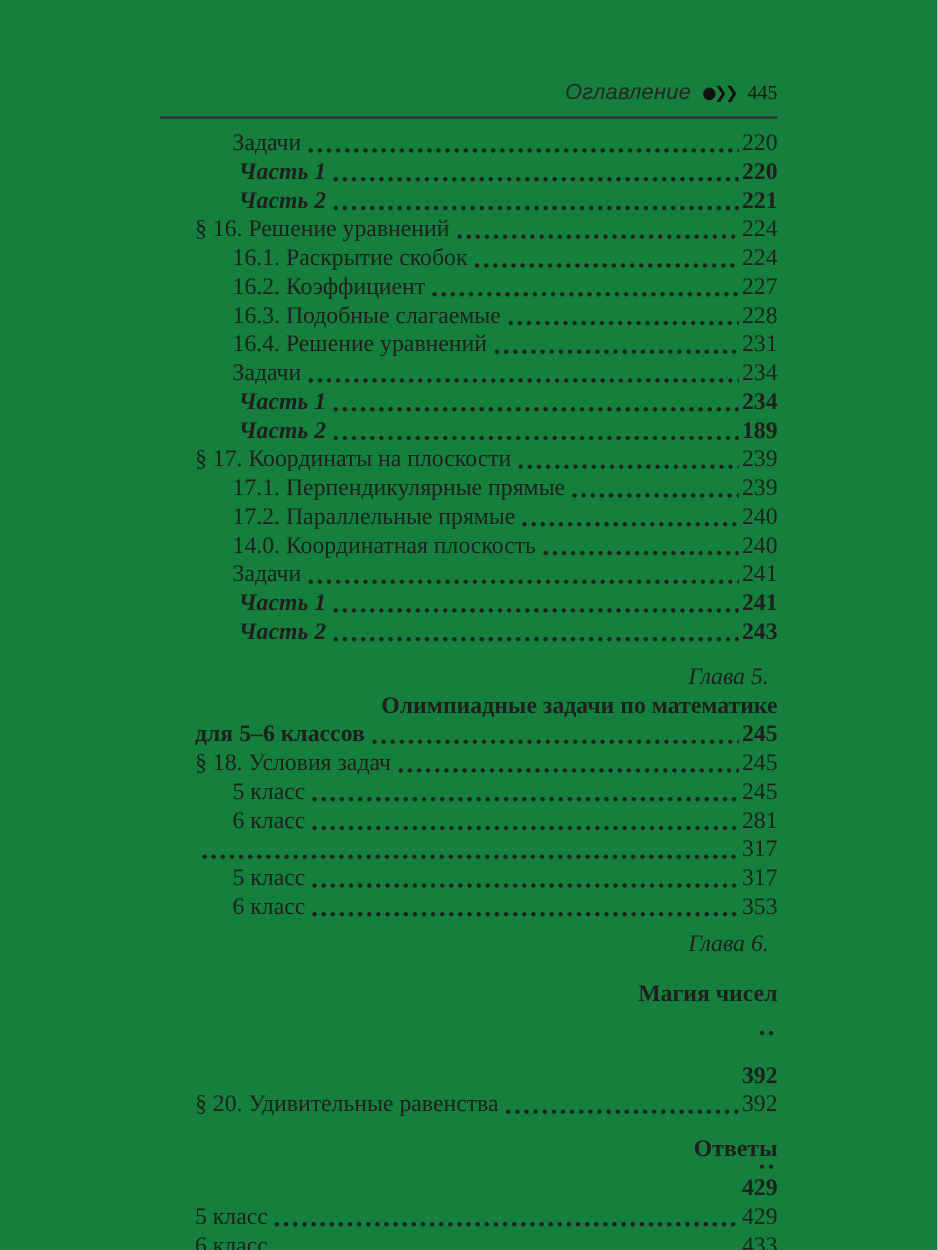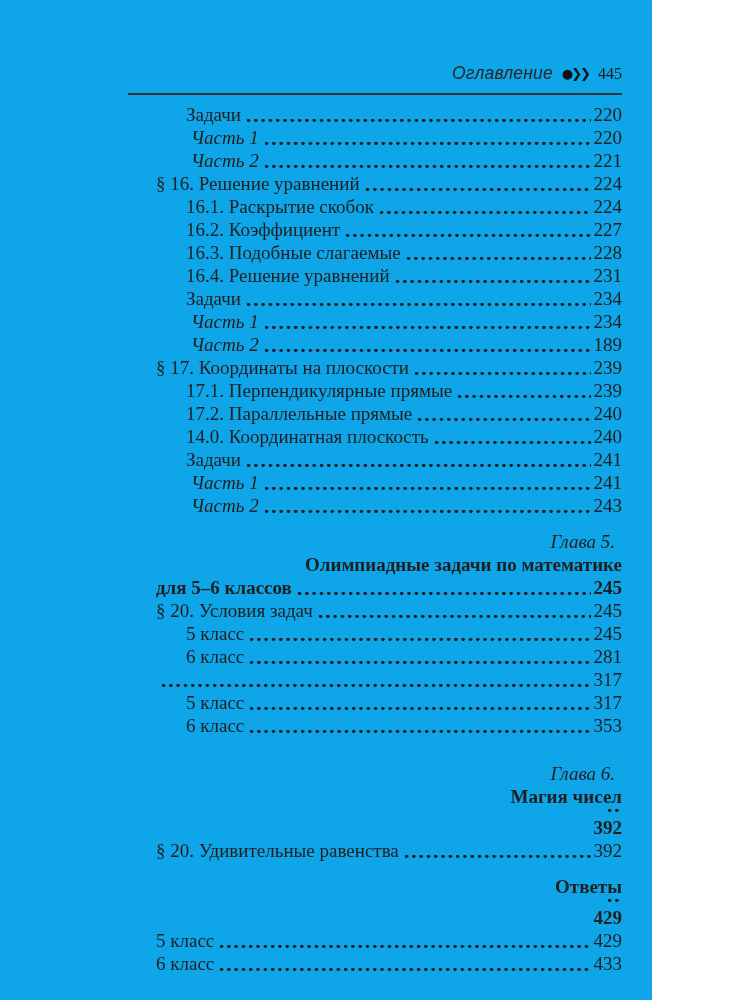--- a/index.html
+++ b/index.html
@@ -4,22 +4,22 @@
 <style>
   html, body { margin: 0; padding: 0; background: #ffffff; }
   body {
     width: 750px; height: 1000px;
     font-family: "Liberation Serif", "DejaVu Serif", serif;
     color: #1f1f1f;
     -webkit-font-smoothing: antialiased;
   }
   .page {
     position: relative;
-    width: 652px; height: 1000px;
-    background: #0ea5e9;
+    width: 750px; height: 1000px;
+    background: #15803d;
     overflow: hidden;
   }
   
   .pageheader {
     position: absolute;
     top: 63px; left: 128px; width: 494px;
     display: flex;
     justify-content: flex-end;
     align-items: baseline;
     gap: 9px;
@@ -53,23 +53,23 @@
   .row {
     display: flex;
     align-items: flex-end;
     line-height: 23px;
     font-size: 19px;
     white-space: nowrap;
   }
   .row.lvl0 { padding-left: 2px; flex-direction: column; }
   .row.lvl1 { padding-left: 28px; }
   .row.lvl2 { padding-left: 58px; }
-  .row.lvl2.italic { padding-left: 63px; }
+  .row.lvl2.italic { padding-left: 63px; font-weight: bold; }
   .row.gap-lg { margin-top: 13px; }
-  .row.gap-sm { margin-top: 25px; }
+  .row.gap-sm { margin-top: 7px; gap: 17px; }
   .prefix { font-style: italic; padding-right: 7px; }
   .row.italic .label { font-style: italic; }
   .row.bold .label, .row.bold .pg { font-weight: bold; }
   .leader {
     flex: 1 1 auto;
     min-width: 12px;
     height: 5px;
     margin: 0 3px 3px 5px;
     background-image: radial-gradient(circle at 2.6px 2.4px, #1c1c1c 1.45px, rgba(0,0,0,0) 1.85px);
     background-size: 7.3px 5px;
@@ -203,21 +203,21 @@
 
   </div>
       <div class="row lvl1 bold">
 
     <span class="label">для 5–6 классов</span>
     <span class="leader"></span>
     <span class="pg">245</span>
   </div>
       <div class="row lvl1">
 
-    <span class="label">§ 20. Условия задач</span>
+    <span class="label">§ 18. Условия задач</span>
     <span class="leader"></span>
     <span class="pg">245</span>
   </div>
       <div class="row lvl2">
 
     <span class="label">5 класс</span>
     <span class="leader"></span>
     <span class="pg">245</span>
   </div>
       <div class="row lvl2">

